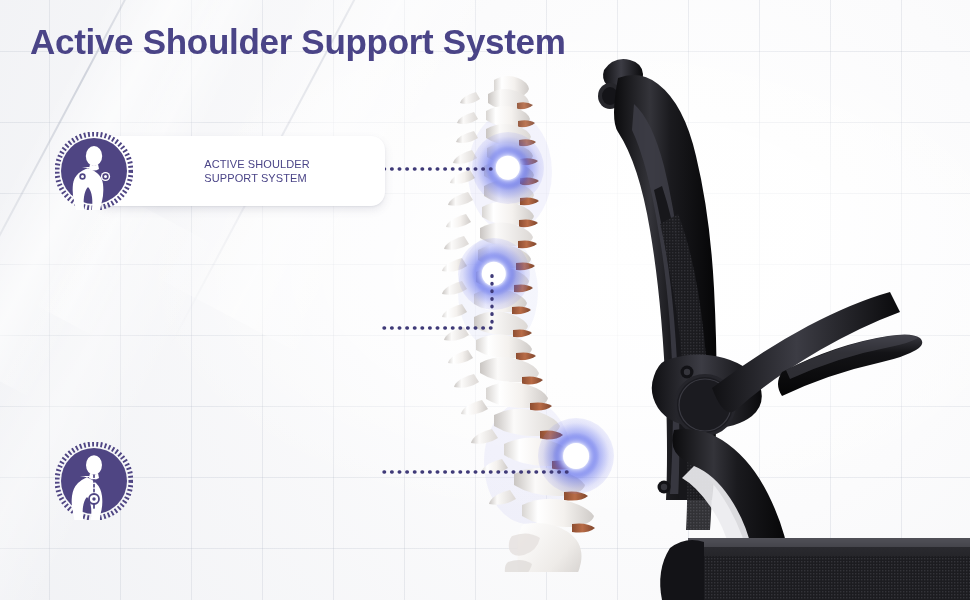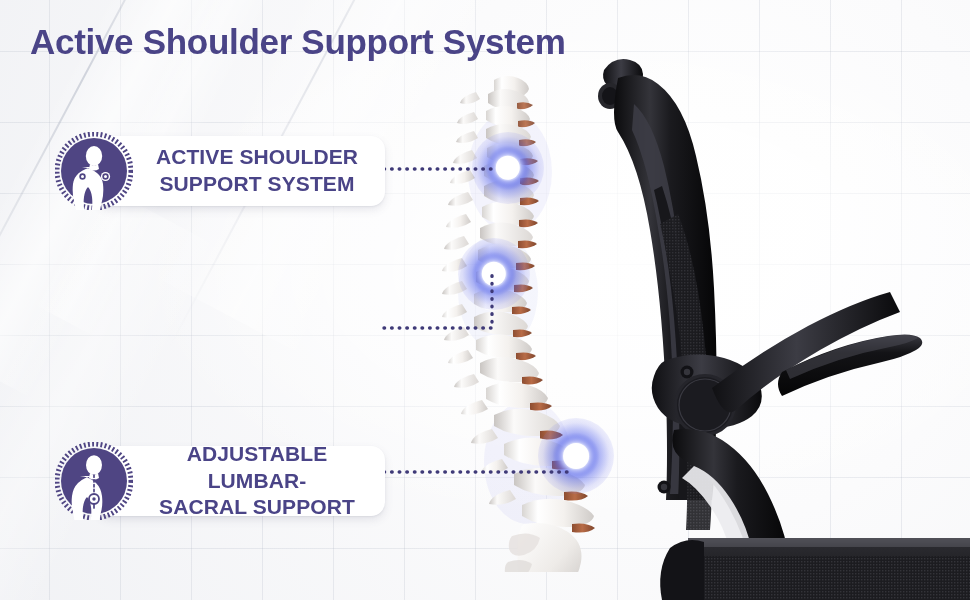--- a/index.html
+++ b/index.html
@@ -94,24 +94,24 @@
     height: 70px;
     background: #ffffff;
     border-radius: 14px;
     box-shadow: 0 4px 9px rgba(90,95,120,0.13), 0 1px 2px rgba(90,95,120,0.10);
     display: flex;
     align-items: center;
     justify-content: center;
   }
   .card-text {
     color: #4a4487;
-    font-size: 21px;
-    font-weight: bold;
+    font-size: 11px;
+    font-weight: normal;
     line-height: 1.28;
-    text-align: center;
+    text-align: left;
     letter-spacing: 0.1px;
     padding-left: 42px;
     padding-right: 10px;
     white-space: pre-line;
   }
 
   .badge {
     position: relative;
     width: 78px;
     height: 78px;
@@ -536,24 +536,20 @@
           <circle cx="50.5" cy="44.5" r="4.6" fill="#ffffff"></circle>
           <circle cx="50.5" cy="44.5" r="3.2" fill="#4f4583"></circle>
           <circle cx="50.5" cy="44.5" r="1.5" fill="#ffffff"></circle>
         </g>
       </svg>
     </div>
   </div>
 
 
   <div class="feature f3">
-    <div class="card">
-      <div class="card-text">ADJUSTABLE LUMBAR-
-SACRAL SUPPORT</div>
-    </div>
     <div class="badge">
       <svg viewBox="0 0 78 78" xmlns="http://www.w3.org/2000/svg">
         <circle cx="39" cy="39" r="37" fill="none" stroke="#4f4583" stroke-width="5" stroke-dasharray="1.9 2.3"></circle>
         <circle cx="39" cy="39" r="33" fill="#4f4583"></circle>
 
         <ellipse cx="39" cy="23" rx="8" ry="9.8" fill="#ffffff"></ellipse>
         <path d="M35 31 q4 3 8 0 l1 5 q-5 3 -10 0 z" fill="#ffffff"></path>
 
         <path d="M39 34
                  q-10 1 -16 7

